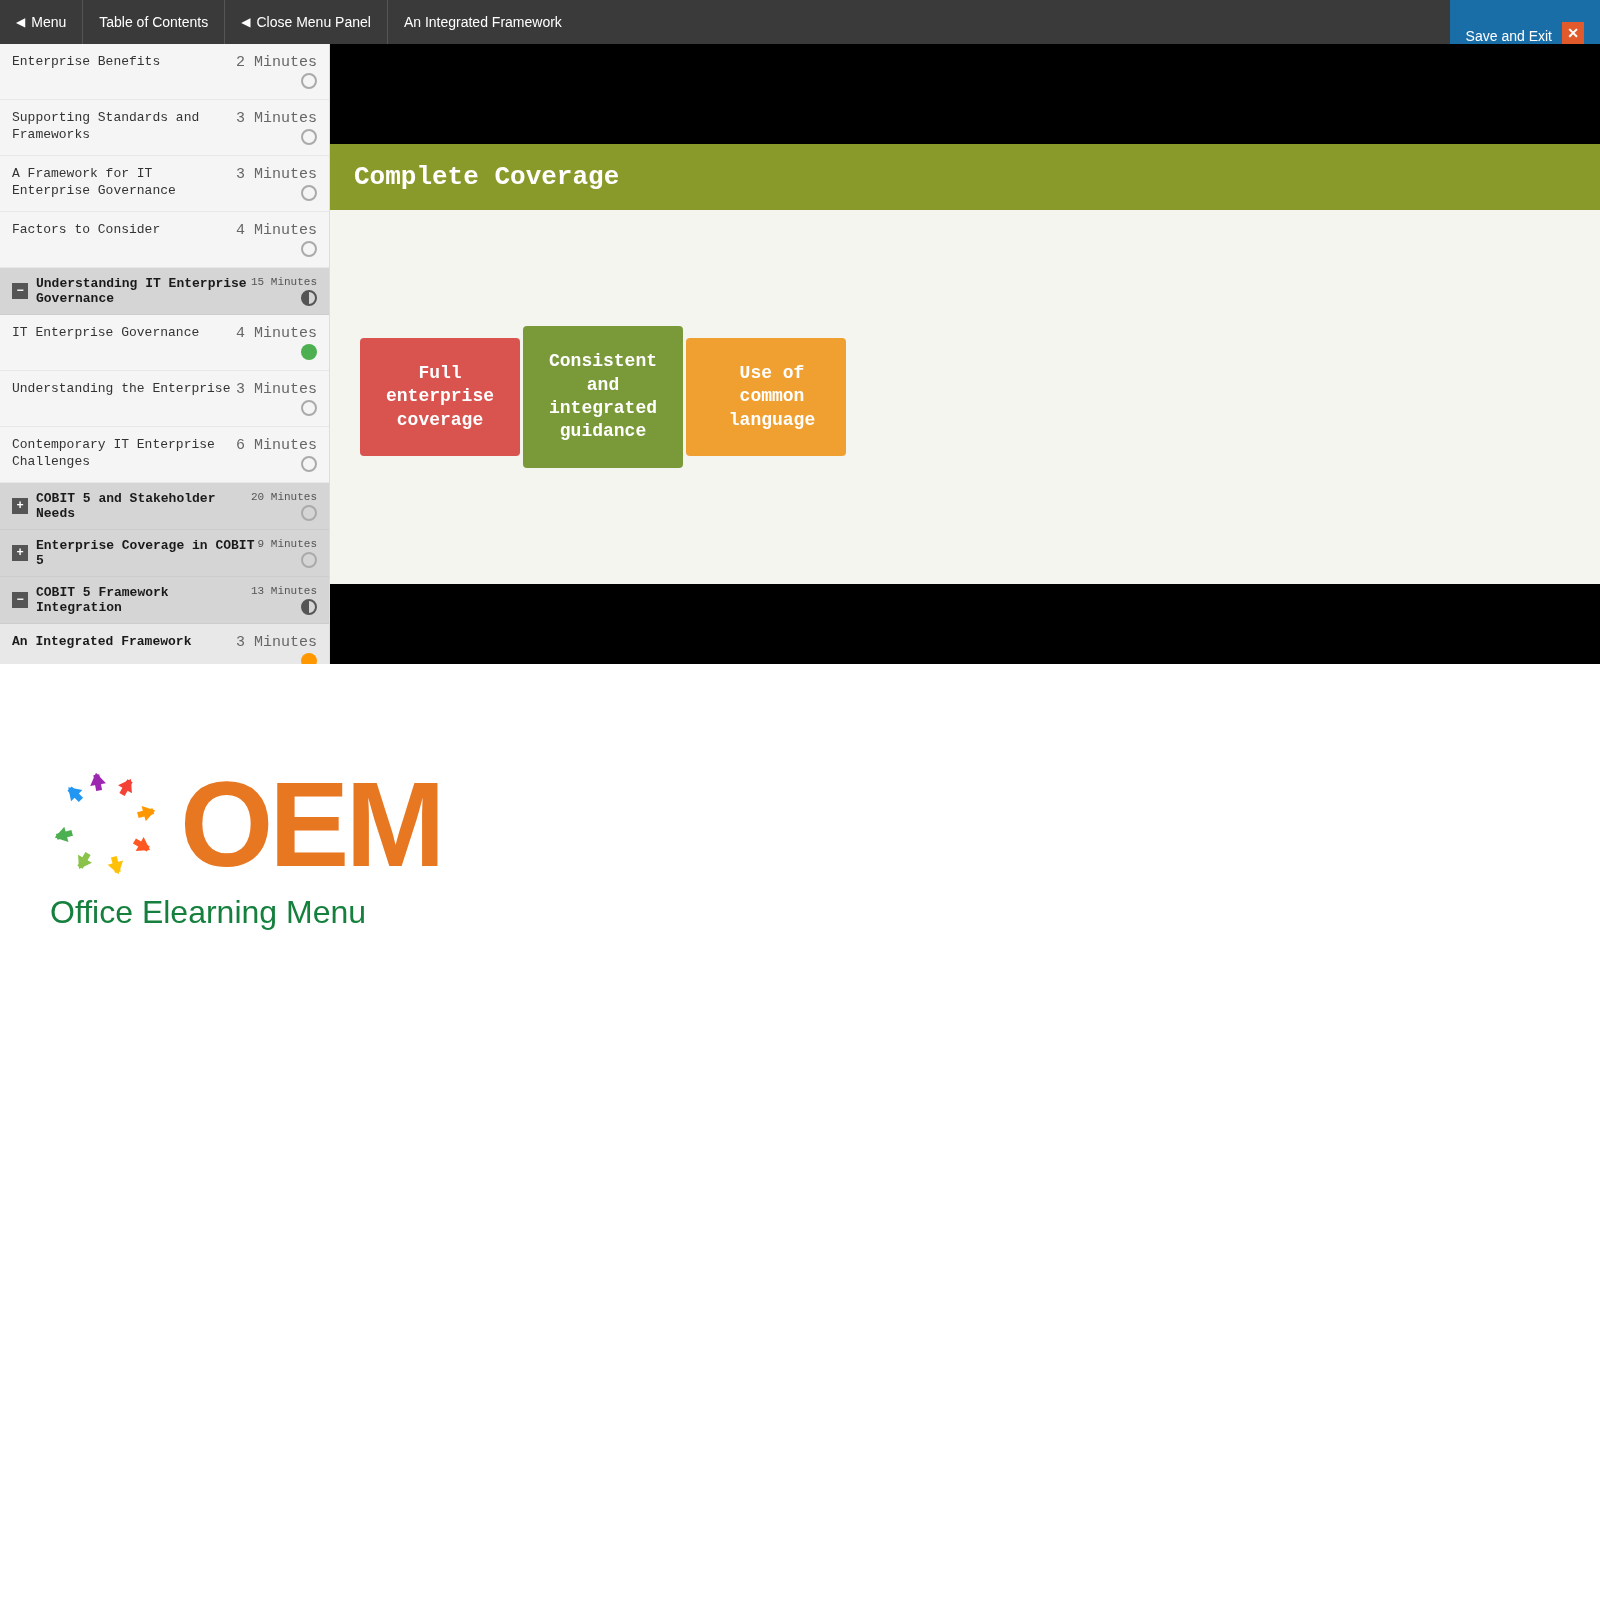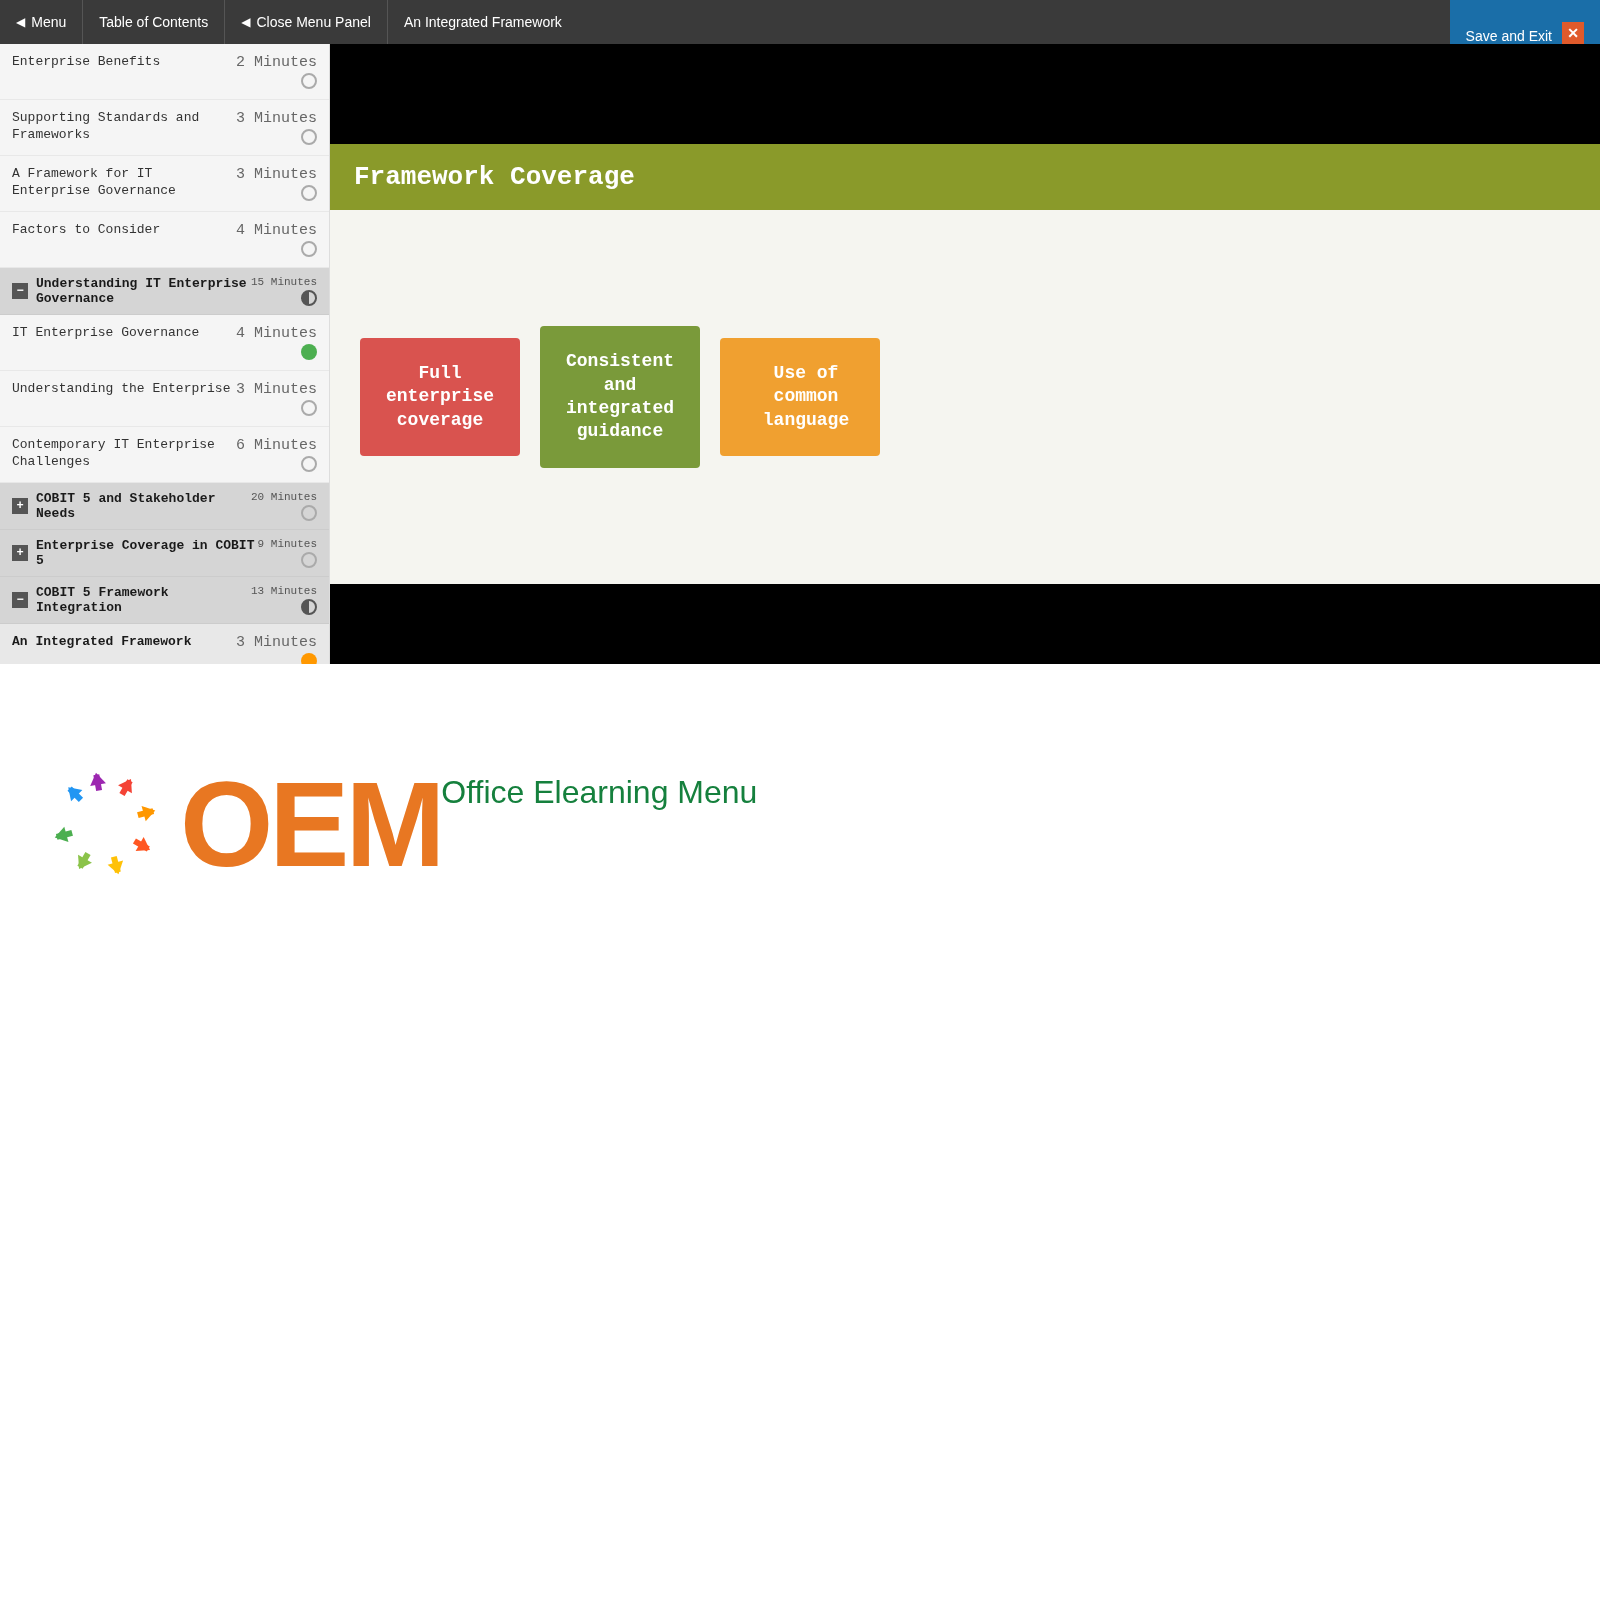--- a/index.html
+++ b/index.html
@@ -213,21 +213,21 @@
       color: #fff;
       font-size: 26px;
       font-weight: bold;
     }
     .content-body {
       flex: 1;
       background: #f5f5f0;
       padding: 40px 30px;
       display: flex;
       align-items: center;
-      gap: 20px;
+      gap: 3px;
     }
     .content-card {
       padding: 24px 20px;
       border-radius: 4px;
       text-align: center;
       font-size: 18px;
       font-weight: bold;
       color: #fff;
       width: 160px;
       min-height: 100px;
@@ -243,21 +243,21 @@
     .content-black-bottom {
       height: 80px;
       background: #000;
     }
 
     
     .oem-section {
       margin-top: 60px;
       padding: 40px 50px;
       display: flex;
-      flex-direction: row;
+      flex-direction: column;
       align-items: flex-start;
     }
     .oem-logo-row {
       display: flex;
       align-items: center;
       gap: 20px;
     }
     .oem-icon {
       width: 110px;
       height: 110px;
@@ -442,21 +442,21 @@
             <div class="circle-orange"></div>
           </div>
       </div>
     </div>
 
   </div>
 
   <div class="content-area">
     <div class="content-black-top"></div>
     <div class="content-title-bar">
-      <h2>Framework Coverage</h2>
+      <h2>Complete Coverage</h2>
     </div>
     <div class="content-body">
       <div class="content-card card-red">
         <span>Full enterprise coverage</span>
       </div>
       <div class="content-card card-green">
         <span>Consistent and integrated guidance</span>
       </div>
       <div class="content-card card-orange">
         <span>Use of common language</span>

